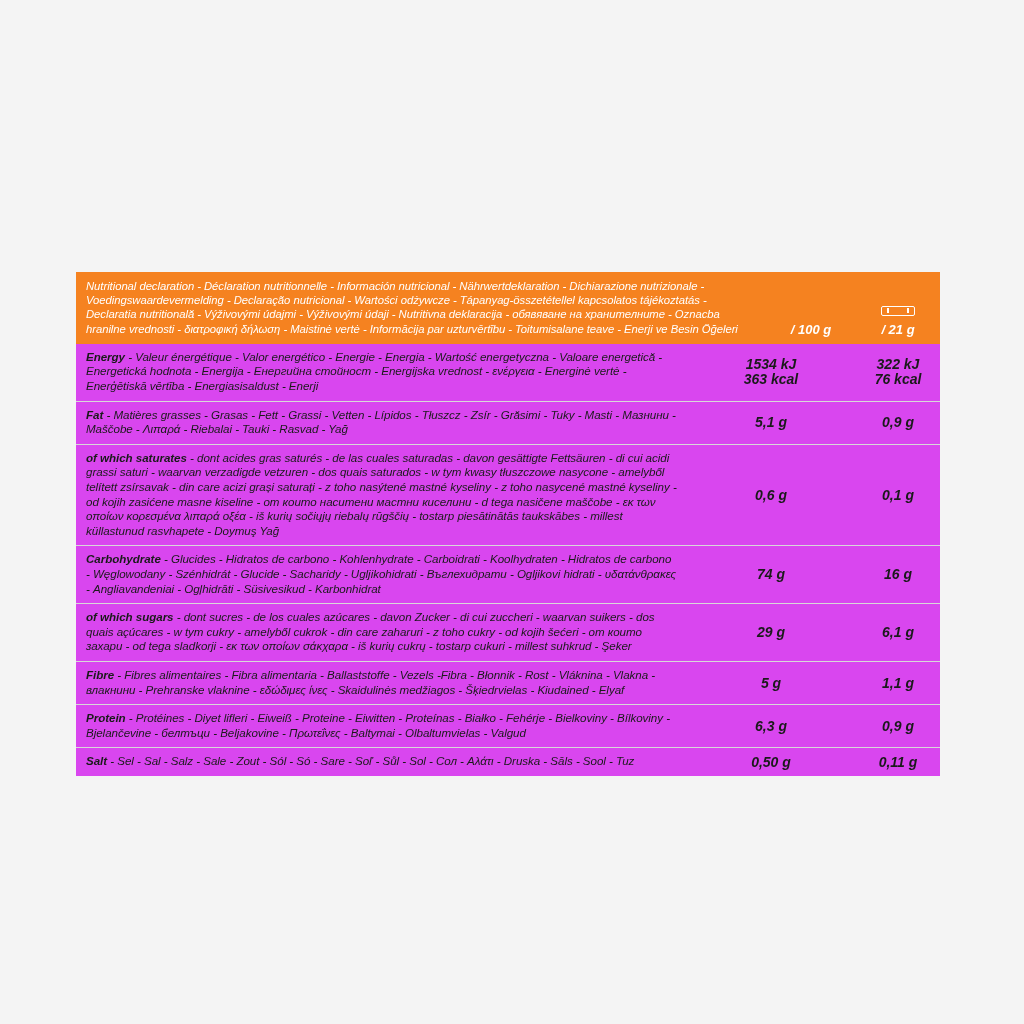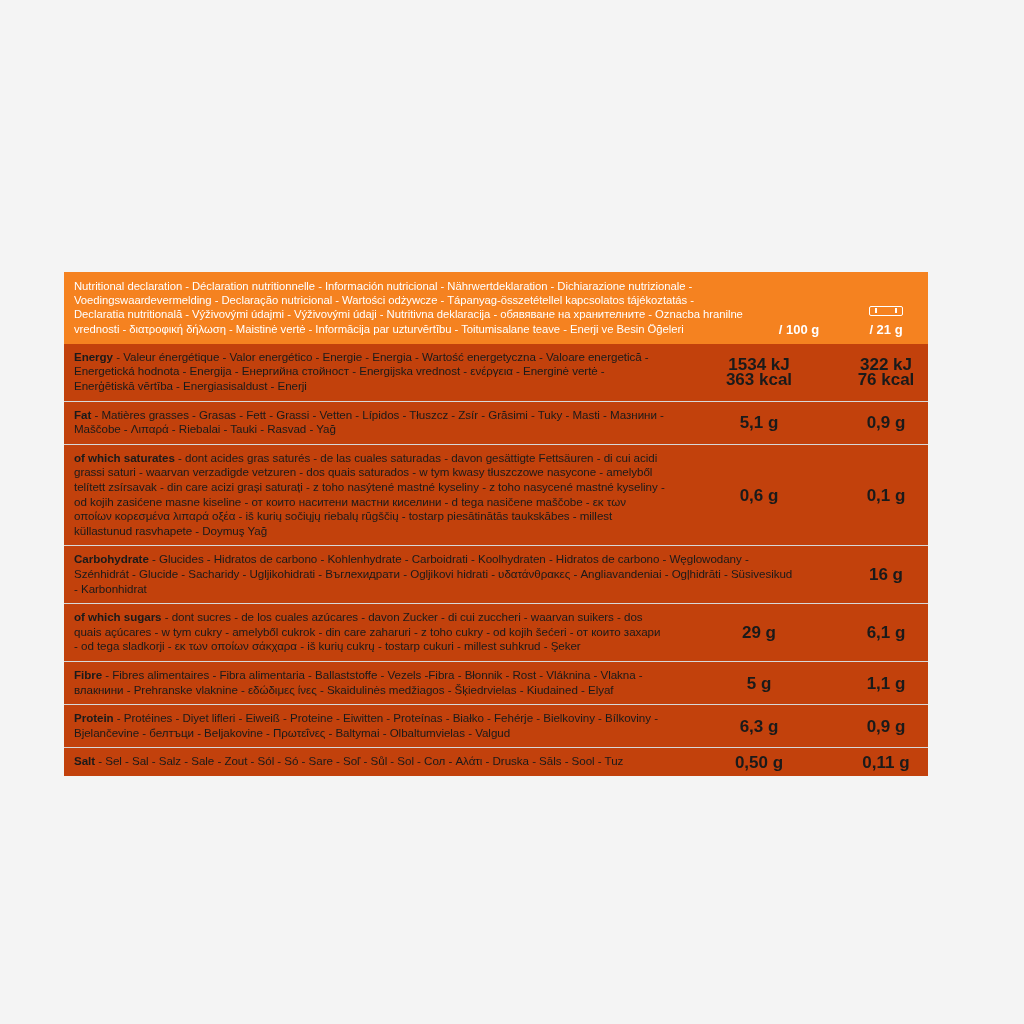--- a/index.html
+++ b/index.html
@@ -9,24 +9,25 @@
   body {
     width: 1024px;
     height: 1024px;
     background: #f4f4f4;
     font-family: "Liberation Sans", sans-serif;
     overflow: hidden;
   }
 
   #nutrition-panel {
     position: absolute;
-    left: 64px;
+    left: 76px;
     top: 272px;
     width: 864px;
-    background: #c2410c;
+    background: #d946ef;
+    font-style: italic;
   }
 
   
   .panel-header {
     display: flex;
     background: #f58220;
     color: #ffffff;
     align-items: stretch;
   }
   .header-langs {
@@ -97,21 +98,21 @@
   }
   .row-label b { font-weight: bold; }
 
   .row-val {
     width: 84px;
     flex: 0 0 84px;
     display: flex;
     flex-direction: column;
     justify-content: center;
     align-items: center;
-    font-size: 17px;
+    font-size: 14px;
     font-weight: bold;
     color: #1a1a1a;
     line-height: 15px;
     text-align: center;
   }
   .row-val.first { width: 90px; flex: 0 0 90px; }
 </style>
 </head>
 <body>
 
@@ -154,20 +155,23 @@
         <div class="row-label"><b>of which saturates</b><span> - dont acides gras saturés - de las cuales saturadas - davon gesättigte Fettsäuren - di cui acidi grassi saturi - waarvan verzadigde vetzuren - dos quais saturados - w tym kwasy tłuszczowe nasycone - amelyből telített zsírsavak - din care acizi grași saturați - z toho nasýtené mastné kyseliny - z toho nasycené mastné kyseliny - od kojih zasićene masne kiseline - от които наситени мастни киселини - d tega nasičene maščobe - εκ των οποίων κορεσμένα λιπαρά οξέα - iš kurių sočiųjų riebalų rūgščių - tostarp piesātinātās taukskābes - millest küllastunud rasvhapete - Doymuş Yağ</span></div>
         <div class="row-val first">
           <div>0,6 g</div>
         </div>
         <div class="row-val">
           <div>0,1 g</div>
         </div>
       </div>
       <div class="row">
         <div class="row-label"><b>Carbohydrate</b><span> - Glucides - Hidratos de carbono - Kohlenhydrate - Carboidrati - Koolhydraten - Hidratos de carbono - Węglowodany - Szénhidrát - Glucide - Sacharidy - Ugljikohidrati - Въглехидрати - Ogljikovi hidrati - υδατάνθρακες - Angliavandeniai - Ogļhidrāti - Süsivesikud - Karbonhidrat</span></div>
+        <div class="row-val first">
+          <div>74 g</div>
+        </div>
         <div class="row-val">
           <div>16 g</div>
         </div>
       </div>
       <div class="row">
         <div class="row-label"><b>of which sugars</b><span> - dont sucres - de los cuales azúcares - davon Zucker - di cui zuccheri - waarvan suikers - dos quais açúcares - w tym cukry - amelyből cukrok - din care zaharuri - z toho cukry - od kojih šećeri - от които захари - od tega sladkorji - εκ των οποίων σάκχαρα - iš kurių cukrų - tostarp cukuri - millest suhkrud - Şeker</span></div>
         <div class="row-val first">
           <div>29 g</div>
         </div>
         <div class="row-val">

